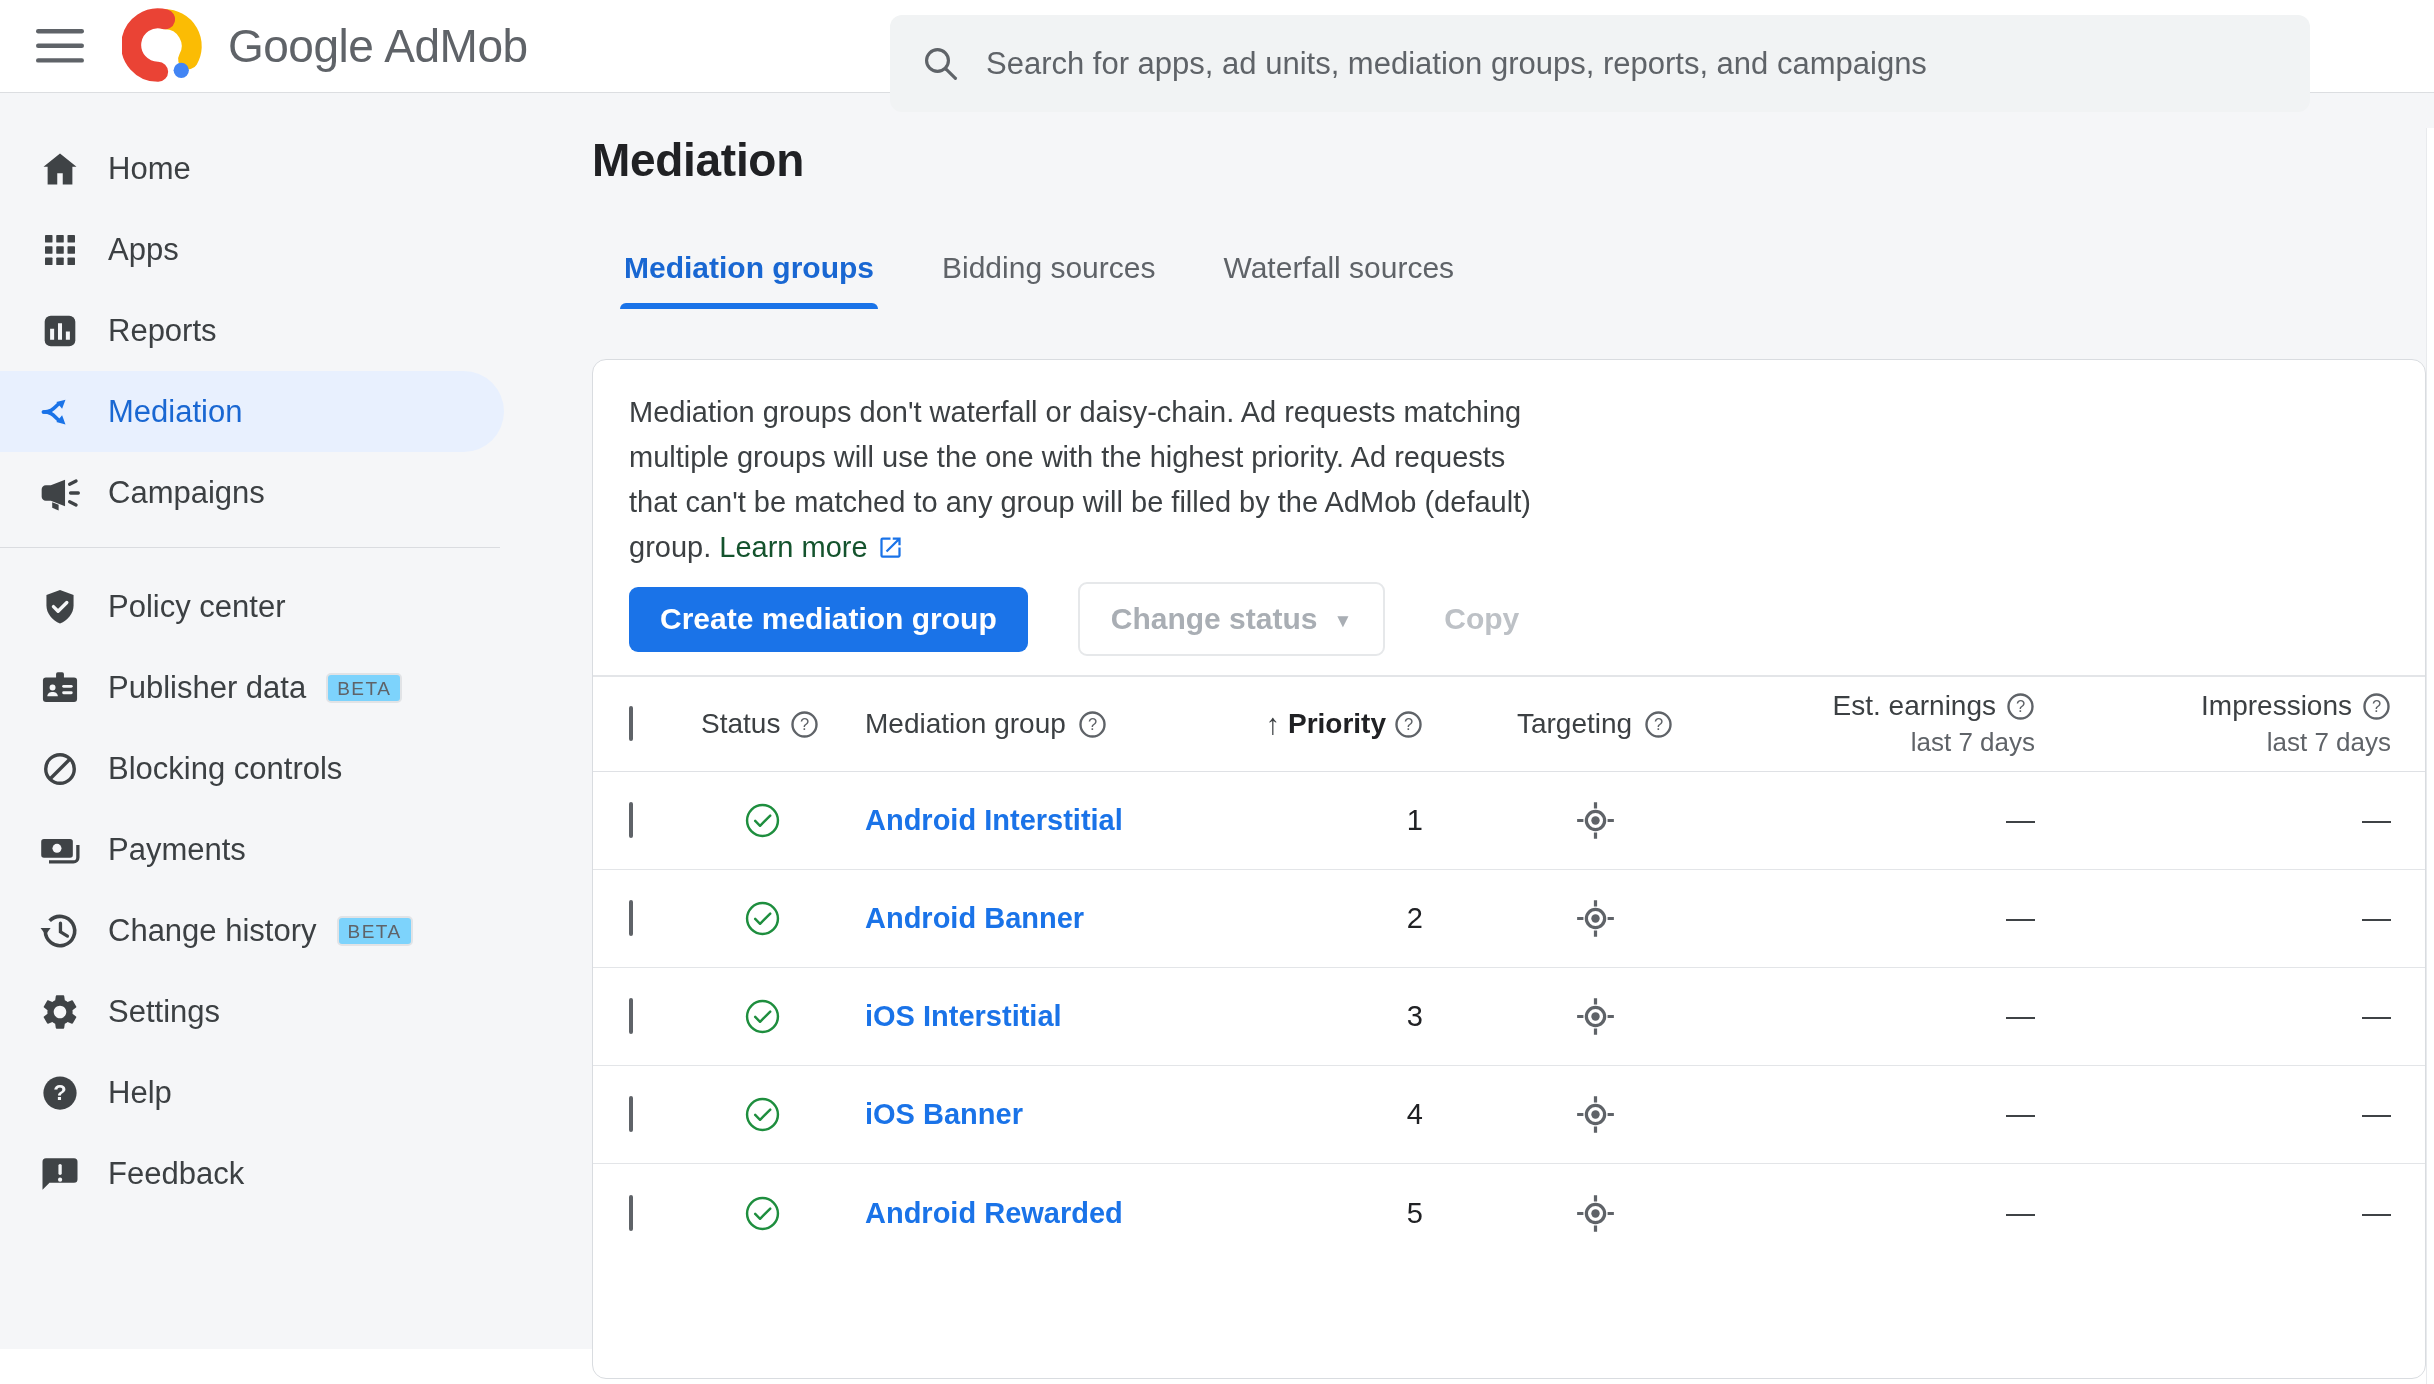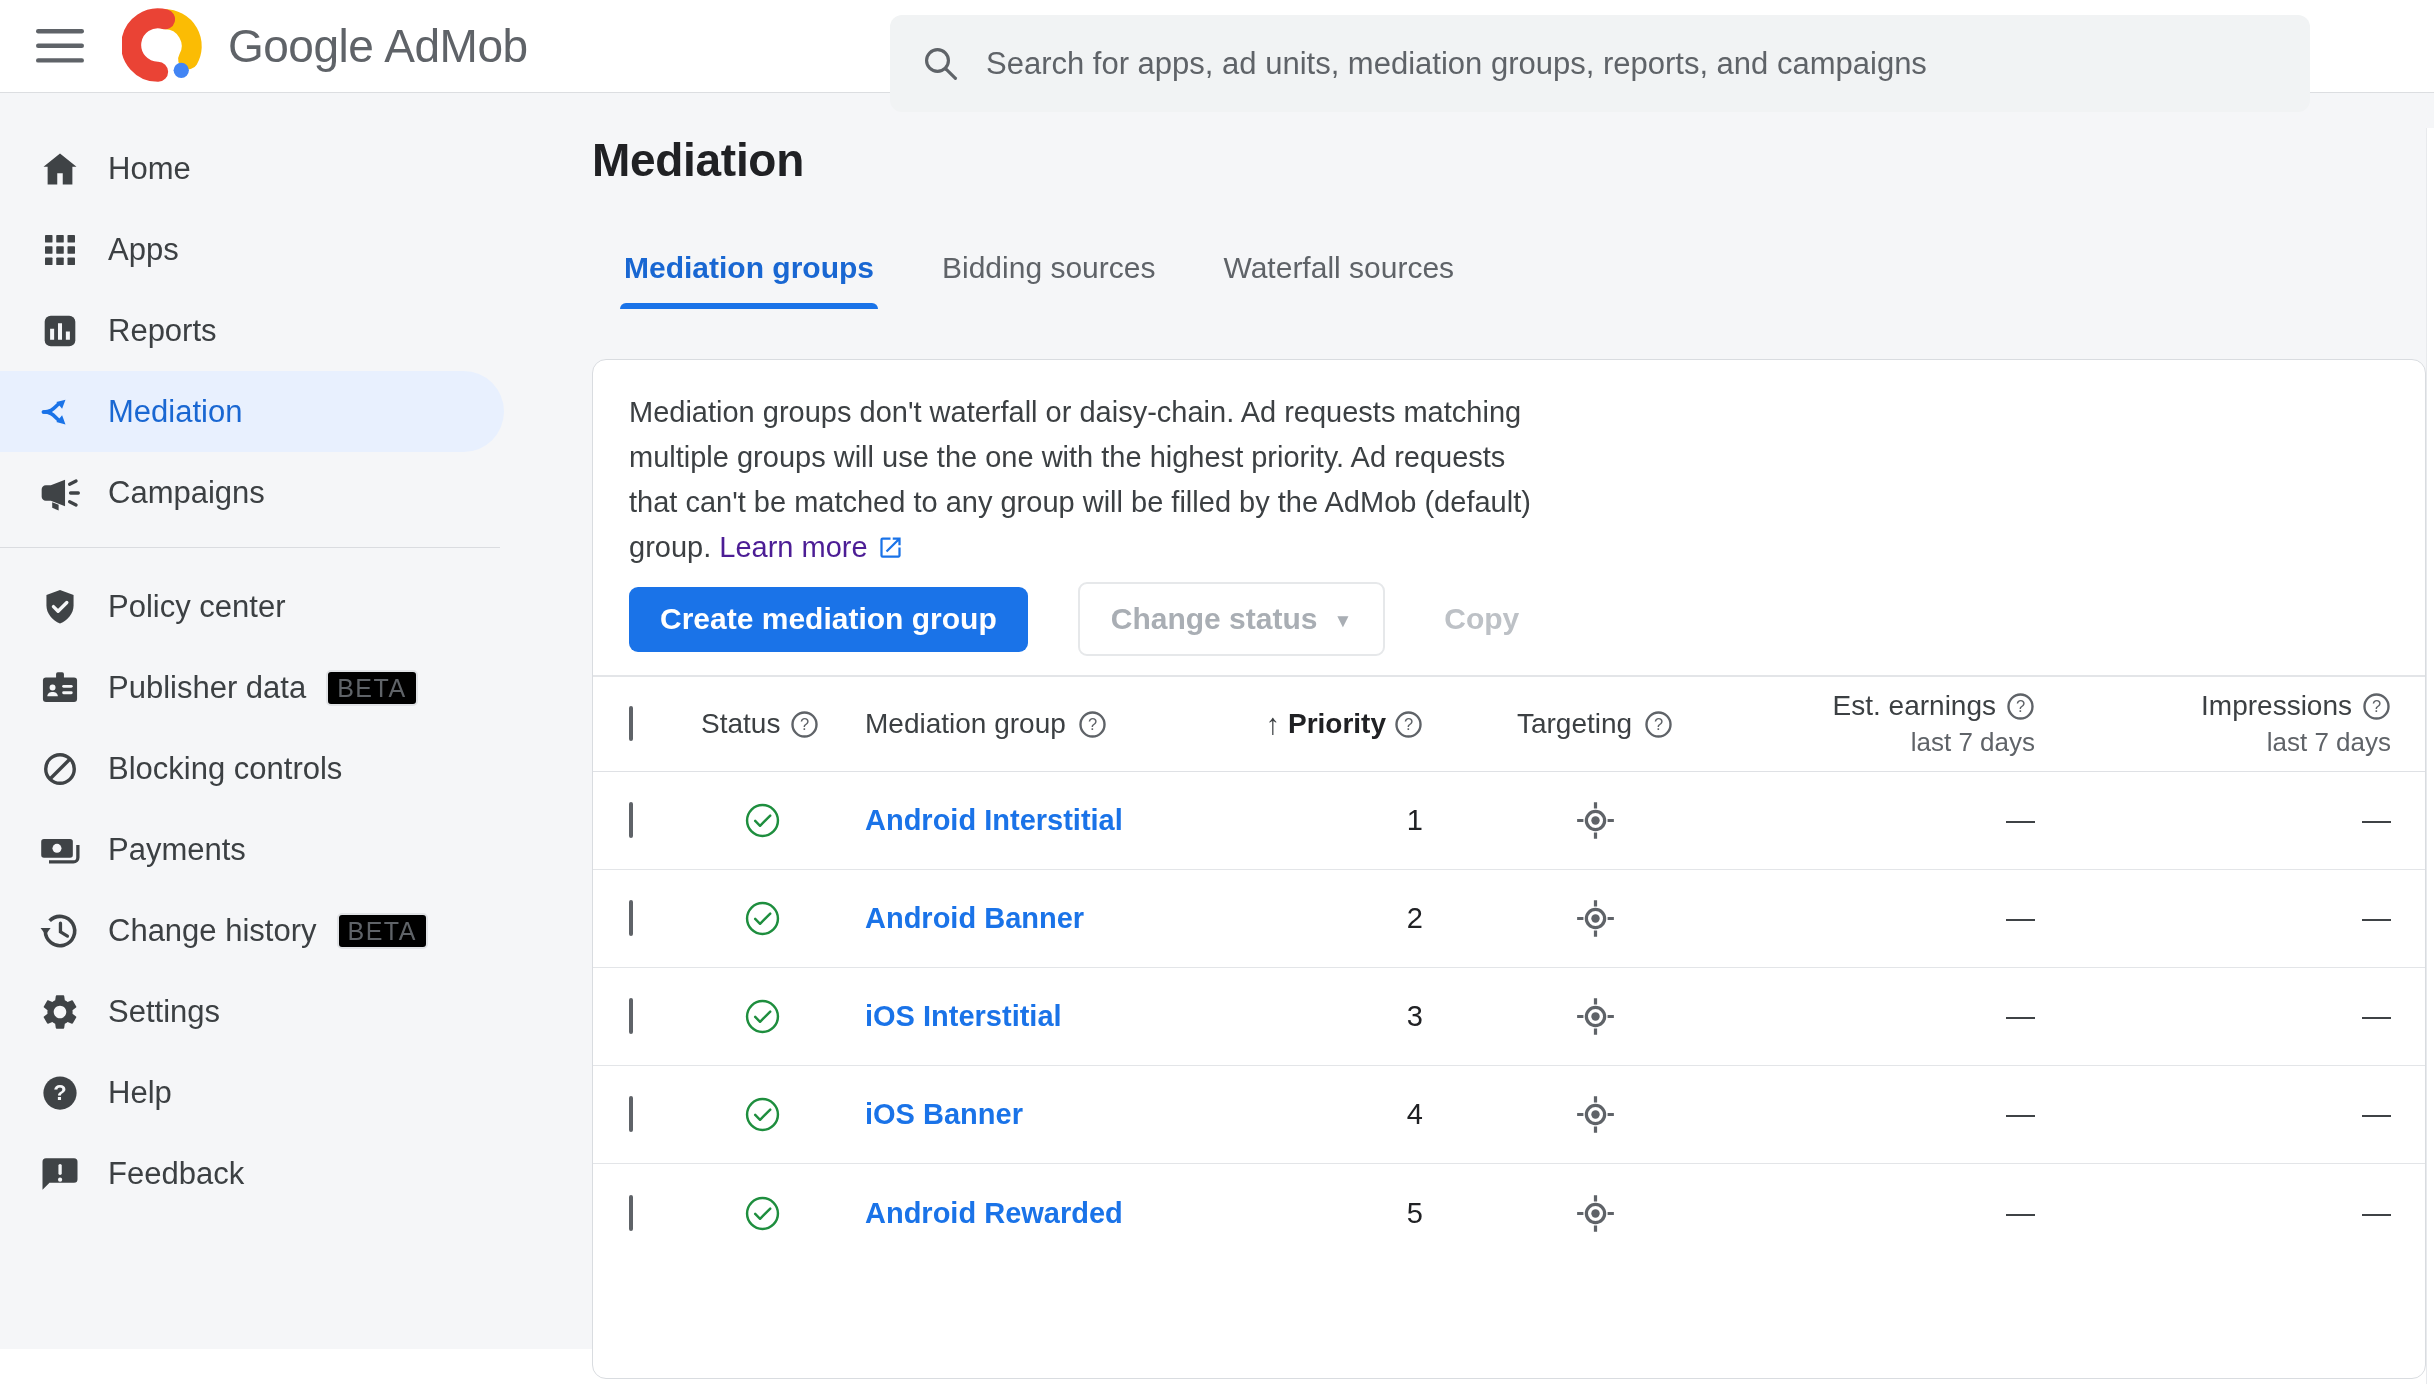--- a/index.html
+++ b/index.html
@@ -57,23 +57,23 @@
     border-radius: 0 44px 44px 0;
     cursor: pointer;
     white-space: nowrap;
   }
   .nav-item .nav-icon { width: 48px; height: 48px; flex: none; margin-right: 24px; color: #3f4346; display:flex; align-items:center; justify-content:center; }
   .nav-item.active { background: #e8f0fe; color: #1967d2; }
   .nav-item.active .nav-icon { color: #1a73e8; }
   .nav-divider { height: 1px; background: #dadce0; margin: 14px 36px 18px 0; }
   .beta-badge {
     margin-left: 20px;
-    font-size: 25px; letter-spacing: 1.5px; color: #5f6368;
+    font-size: 19px; letter-spacing: 1.5px; color: #5f6368;
     border: 2px solid #e1e3e6; border-radius: 5px;
-    background: #000000;
+    background: #7dd3fc;
     padding: 4px 9px 3px;
     line-height: 1;
     font-weight: 400;
   }
 
   
   .content { flex: 1; padding: 40px 0 0 56px; position: relative; }
   .page-title { font-size: 46px; line-height: 54px; font-weight: 700; color: #202124; letter-spacing: -0.3px; }
   .tabs { display: flex; gap: 64px; margin: 64px 0 0 30px; }
   .tab {
@@ -89,21 +89,21 @@
 
   
   .card {
     margin-top: 50px;
     width: 1834px; height: 1020px;
     background: #fff;
     border: 1px solid #d9dce0;
     border-radius: 14px;
   }
   .info { padding: 30px 36px 0; font-size: 29px; line-height: 45px; color: #3c4043; }
-  .learn-more { color: #4c1d95; text-decoration: none; cursor: pointer; white-space: nowrap; }
+  .learn-more { color: #14532d; text-decoration: none; cursor: pointer; white-space: nowrap; }
   .learn-more svg { vertical-align: -4px; margin-left: 9px; }
   .actions { margin-top: 12px; padding: 0 36px; display: flex; align-items: center; }
   .btn {
     height: 65px; border-radius: 9px;
     font-family: inherit; font-size: 30px; font-weight: 600;
     display: inline-flex; align-items: center;
     padding: 0 31px; cursor: pointer; border: none; background: none;
     white-space: nowrap;
   }
   .btn-primary { background: #1a73e8; color: #fff; }

